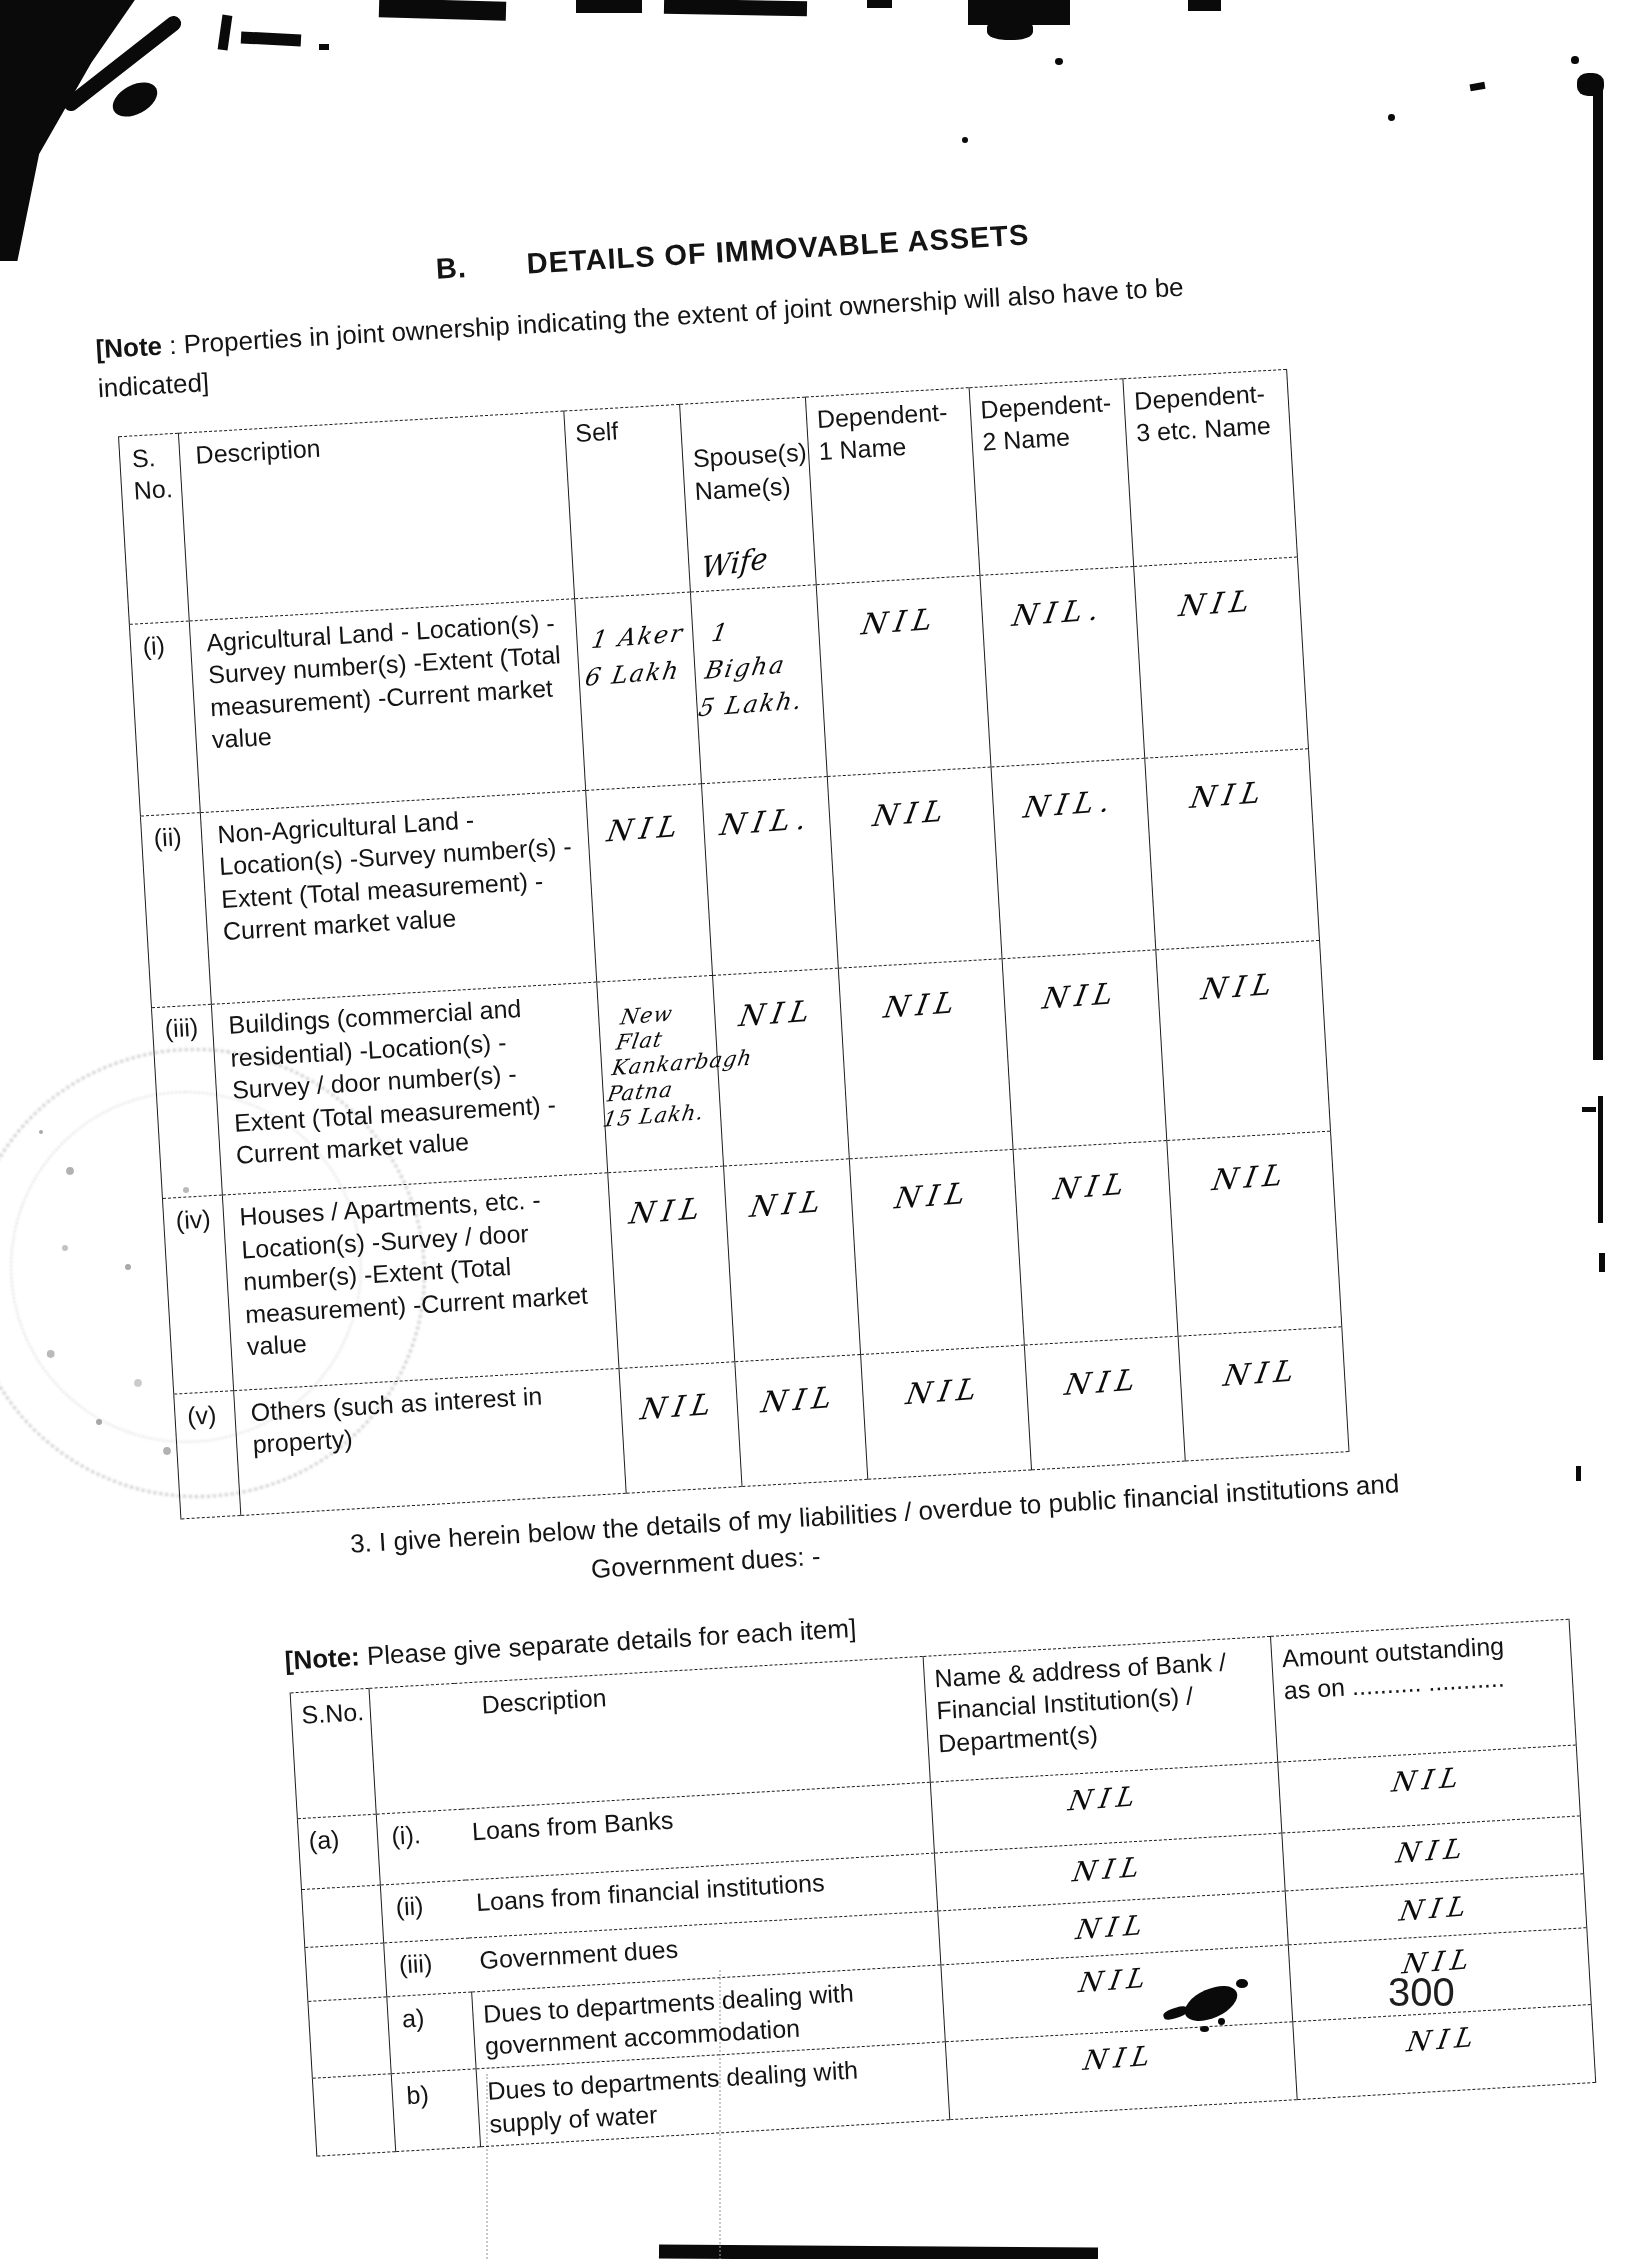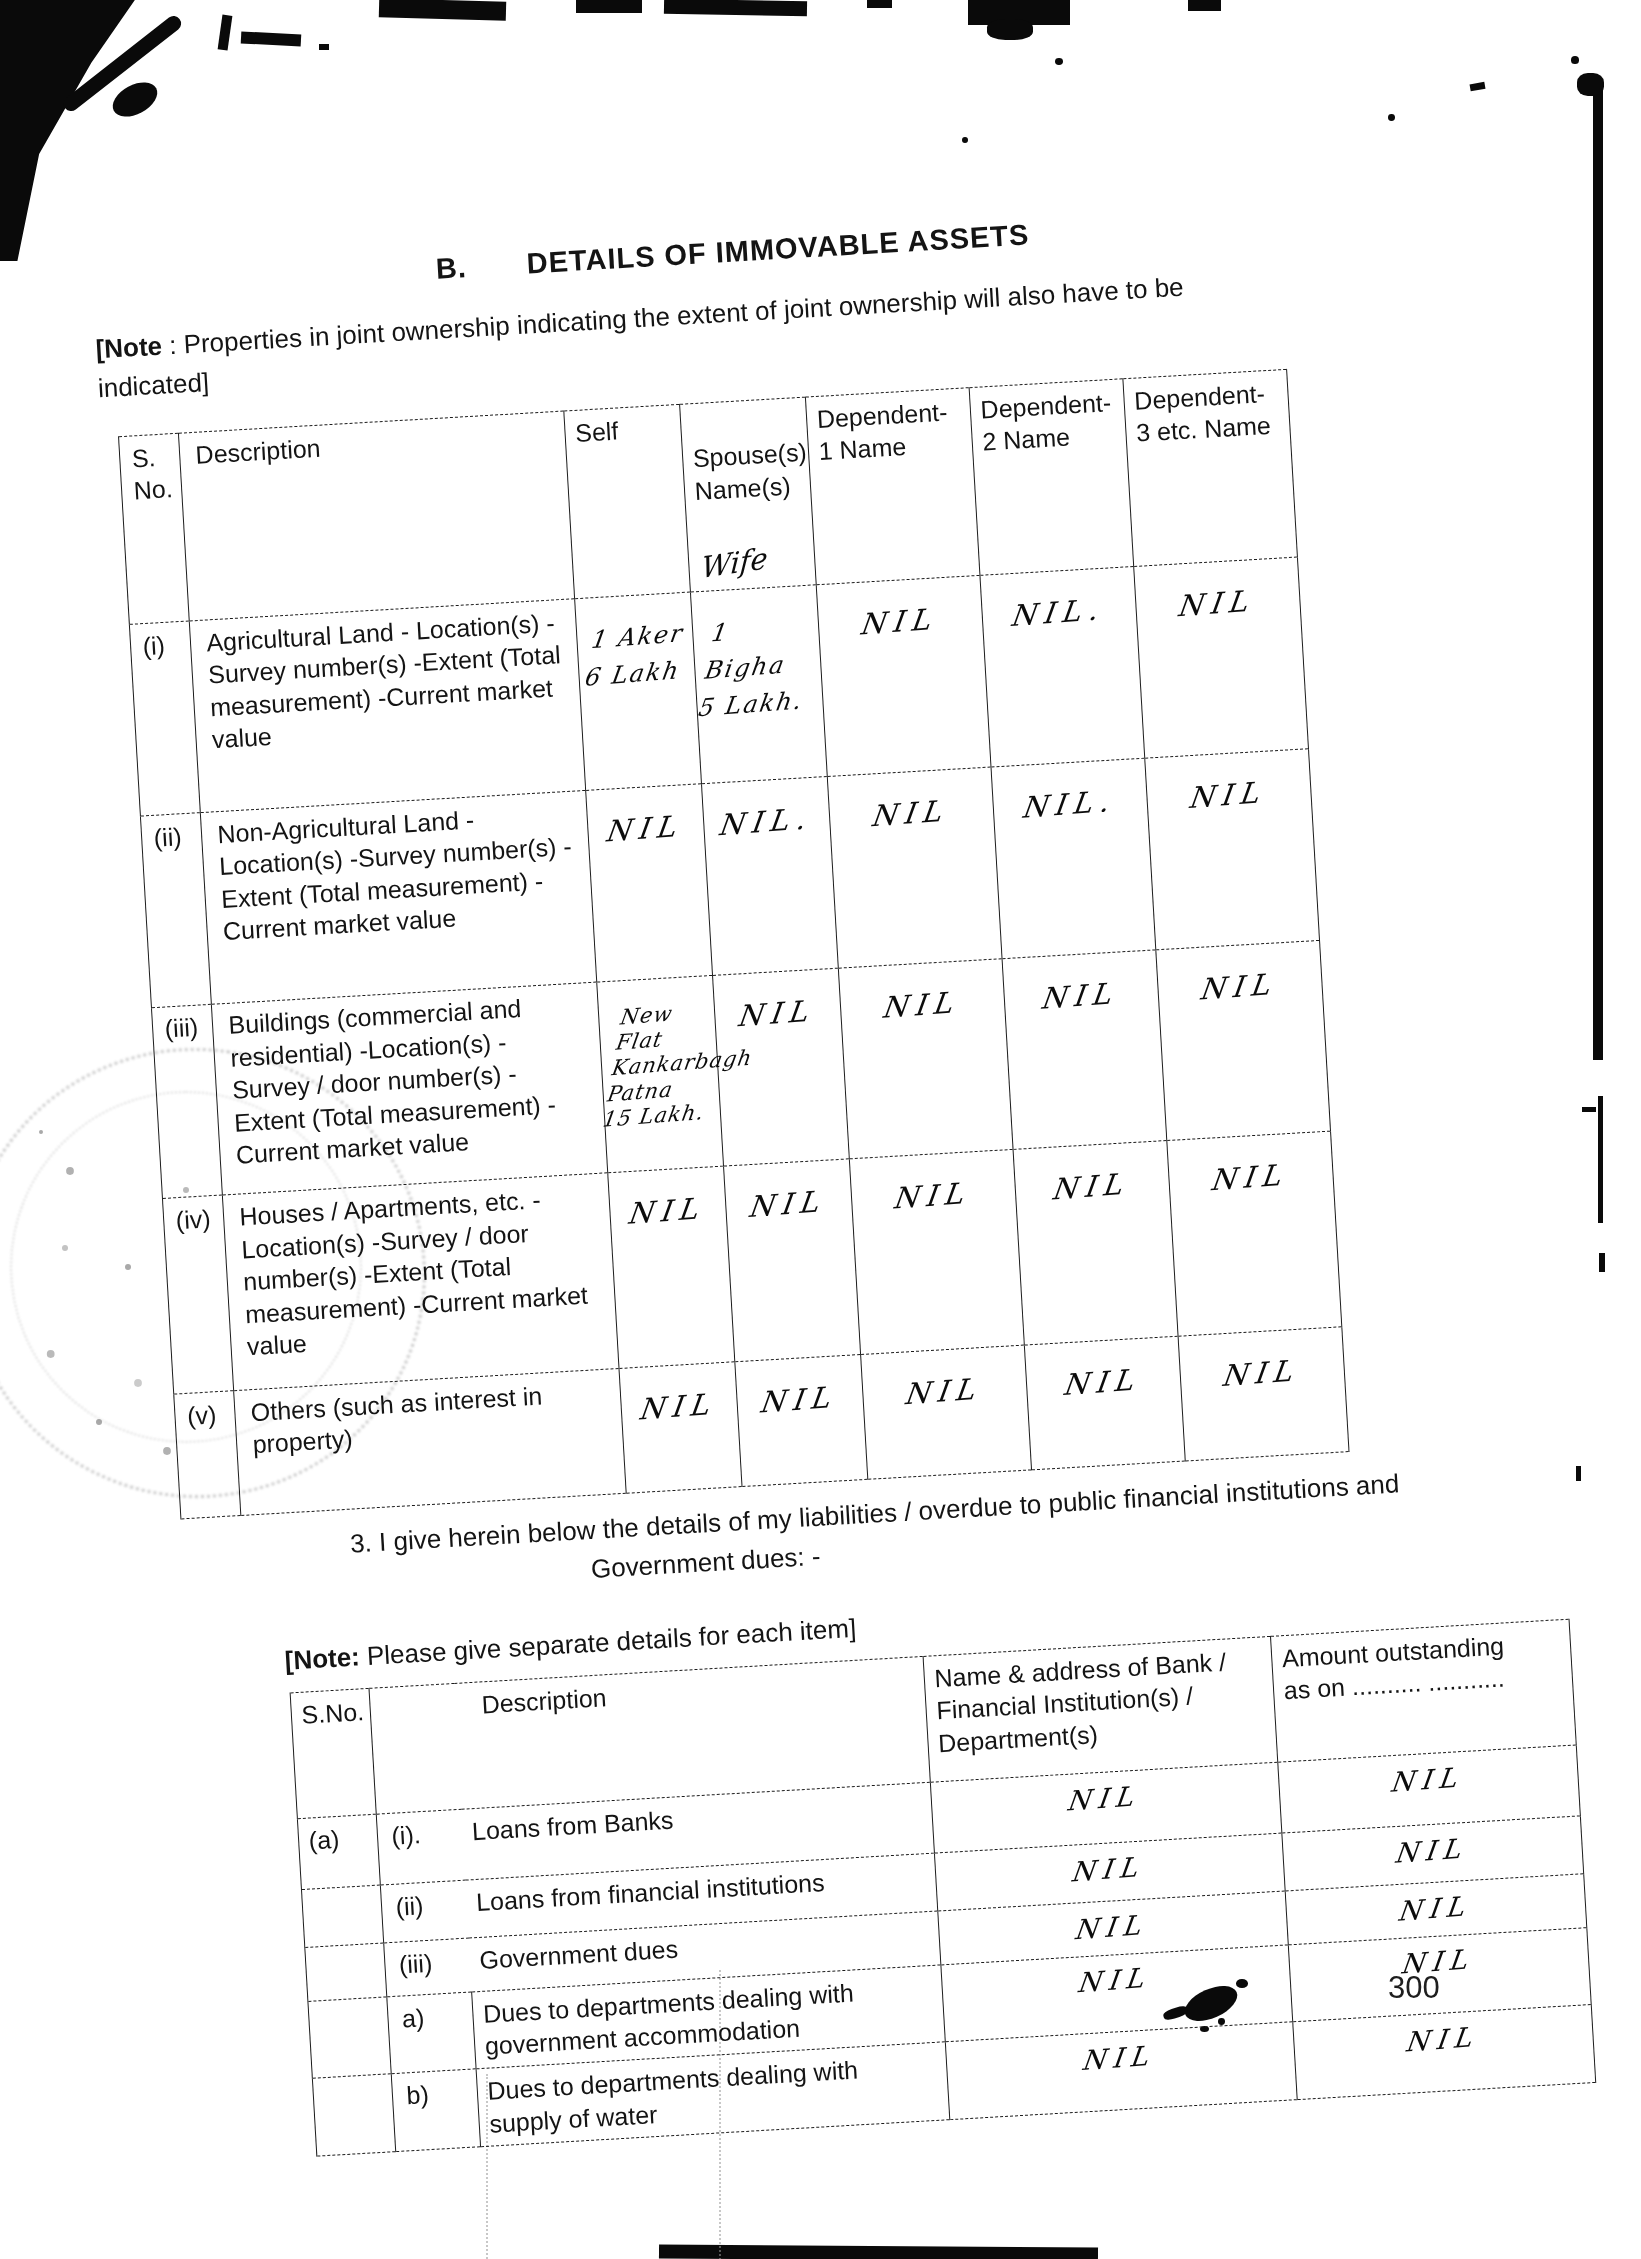--- a/index.html
+++ b/index.html
@@ -52,21 +52,21 @@
   .t2 tr.q3 td{height:39px;}
   .t2 tr.q4 td{height:56px;}
   .t2 tr.q5 td{height:60px;}
   .t2 .deschdr{padding-left:111px;}
   .t2 .lbl{padding-left:13.5px;}
   .t2 td.nosep{border-right-style:hidden;}
   .t2 td.nolb{border-left-style:hidden;}
   .t2 .hwcell{padding-top:7.7px;}
   .t2 .hw{font-size:27px;}
 
-  .pageno{position:absolute;left:1388px;top:1970px;font-size:31px;color:#1e1e1e;}
+  .pageno{position:absolute;left:1388px;top:1970px;font-size:40px;color:#1e1e1e;}
 
   
   .art{position:absolute;background:#0a0a0a;}
   .corner{left:0;top:0;width:145px;height:261px;
           clip-path:polygon(0 0,93% 0,63% 24%,27% 59%,12% 100%,0 100%);}
   .streak{left:50px;top:56px;width:145px;height:15.4px;border-radius:7.7px;transform:rotate(-38deg);}
   .blob2{left:111px;top:85px;width:48px;height:29px;border-radius:50%;transform:rotate(-28deg);}
   .tickv{left:220px;top:15.4px;width:9.7px;height:35px;transform:rotate(8deg);}
   .tickh{left:241px;top:33px;width:60px;height:11.6px;transform:rotate(3deg);}
   .dota{left:319px;top:44px;width:9.7px;height:5.8px;}

